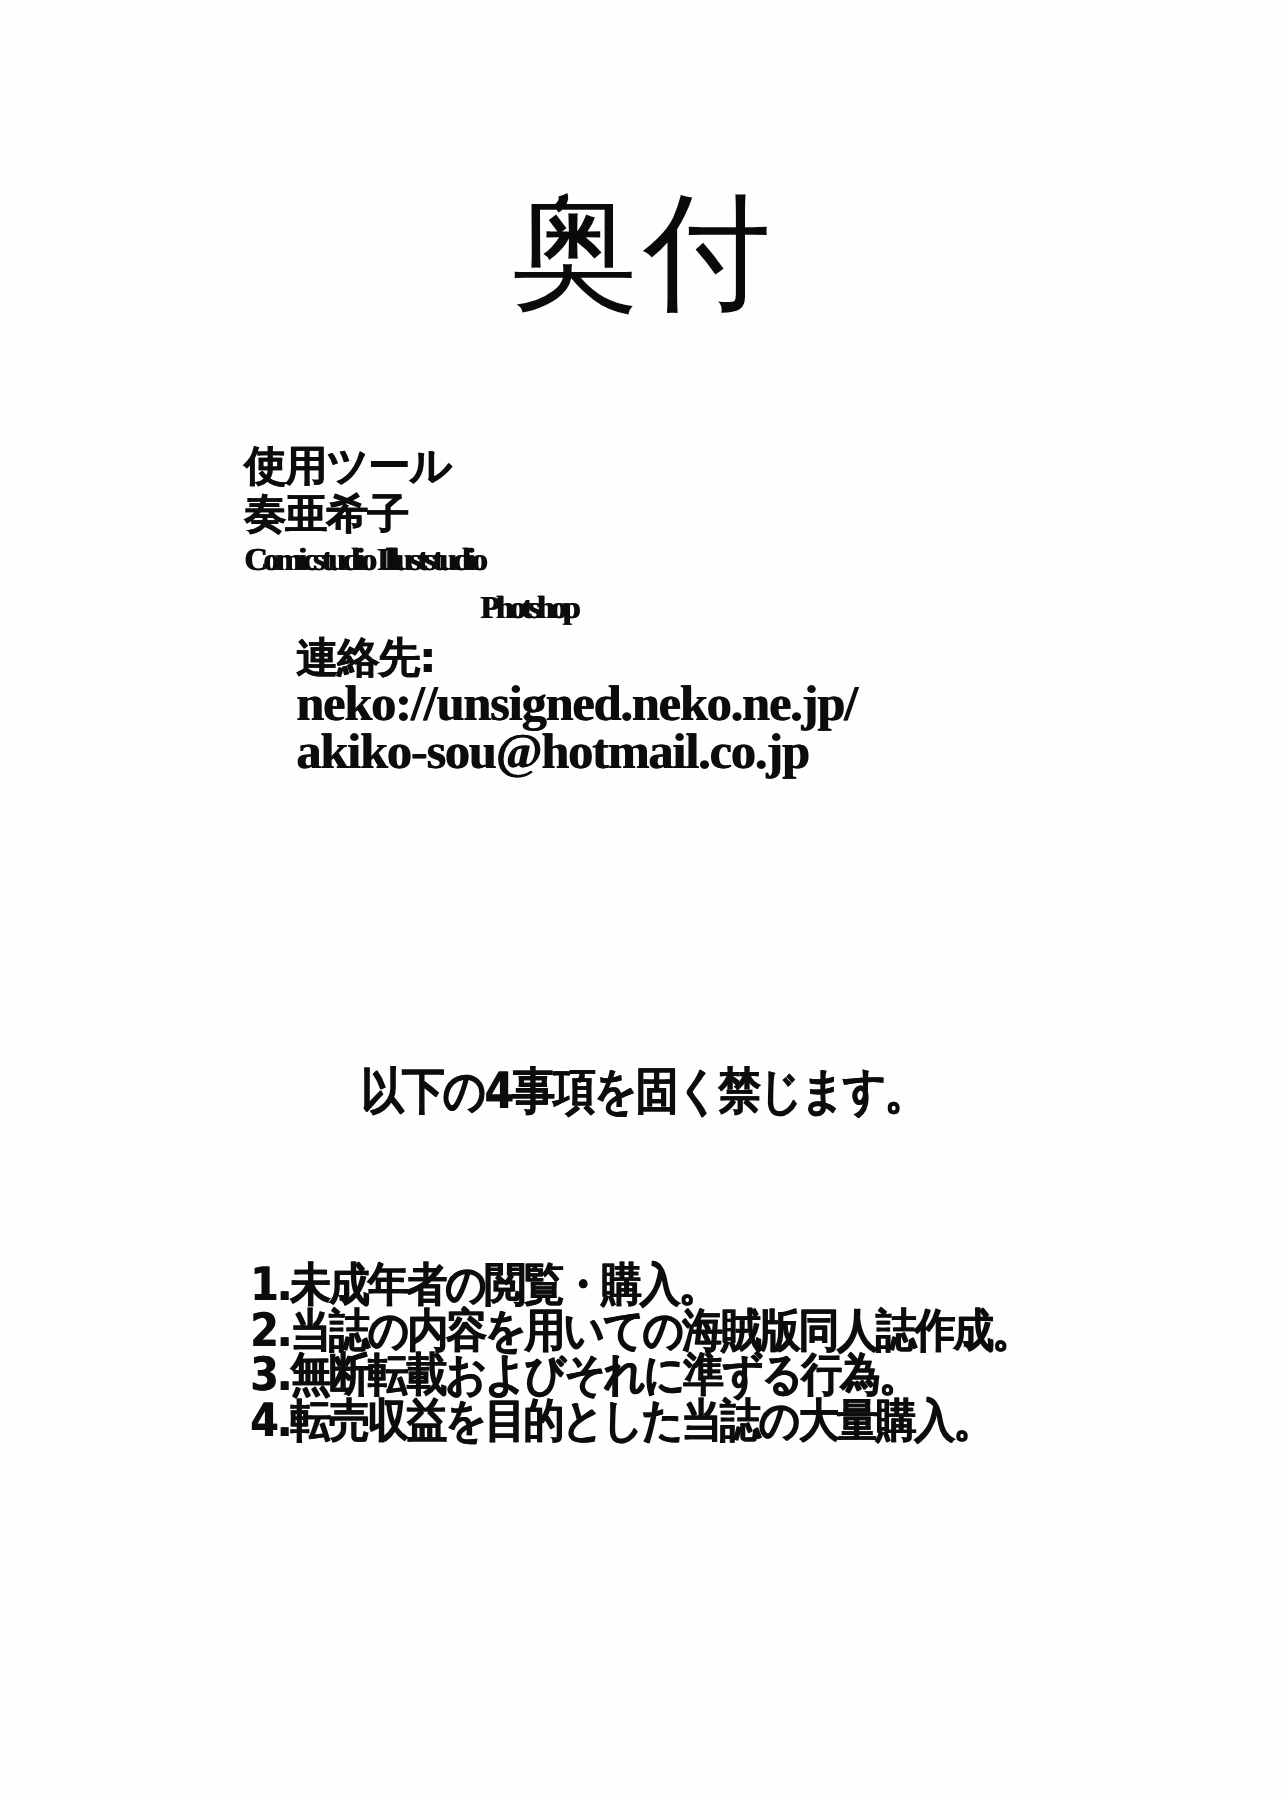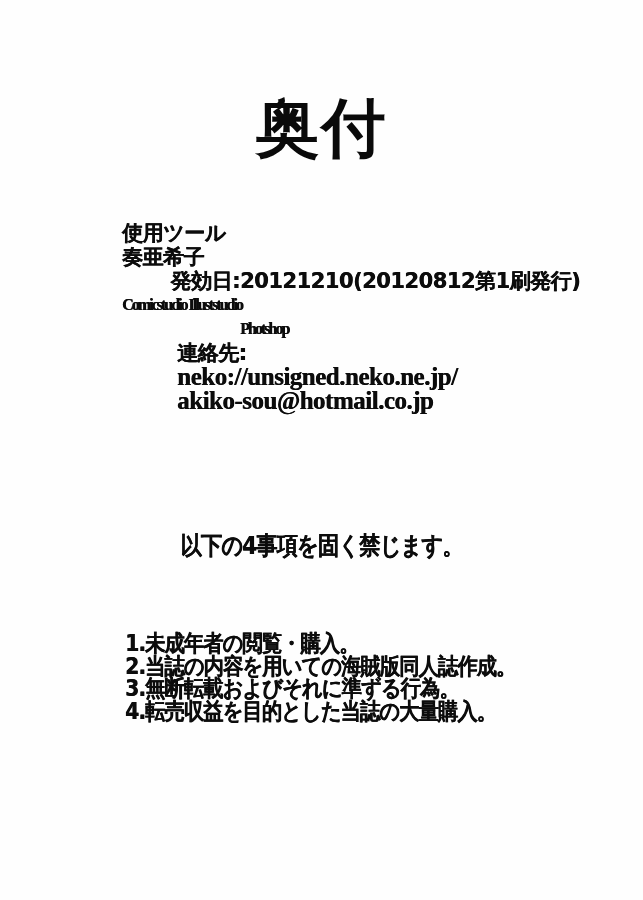--- a/index.html
+++ b/index.html
@@ -21,21 +21,21 @@
     background: #fefefe;
   }
   
   .title {
     position: absolute;
     top: 94px;
     left: 0;
     right: 0;
     text-align: center;
     font-family: "DejaVu Serif", "Liberation Serif", serif;
-    font-weight: bold;
+    font-weight: normal;
     font-size: 64px;
     line-height: 1.05;
     letter-spacing: 2px;
     color: #0a0a0a;
   }
   
   .info {
     position: absolute;
     top: 221px;
     left: 122px;
@@ -58,21 +58,21 @@
   .ivalue {
     white-space: pre;
   }
   .mono {
     font-family: Liberation Serif, serif;
     font-size: 16px;
     letter-spacing: -2px;
     text-shadow: 0.6px 0 currentColor;
   }
   .contact {
-    margin-left: 55px;
+    margin-left: 26px;
   }
   .cline {
     white-space: pre;
   }
   .url {
     font-family: "Liberation Serif", "DejaVu Serif", serif;
     font-size: 25px;
     letter-spacing: -0.5px;
     line-height: 24px;
     text-shadow: 0.5px 0 currentColor;
@@ -120,24 +120,20 @@
 
 
     <div class="irow">
       <span class="ivalue">使用ツール</span>
     </div>
 
     <div class="irow">
       <span class="ivalue">奏亜希子</span>
     </div>
 
-    <div class="irow">
-      <span class="ilabel">発効日:</span>
-      <span class="ivalue">20121210(20120812第1刷発行)</span>
-    </div>
 
     <div class="irow">
       <span class="ivalue mono">Comicstudio Illuststudio</span>
     </div>
 
     <div class="irow">
       <span class="ilabel"></span>
       <span class="ivalue mono">Photshop</span>
     </div>
 

